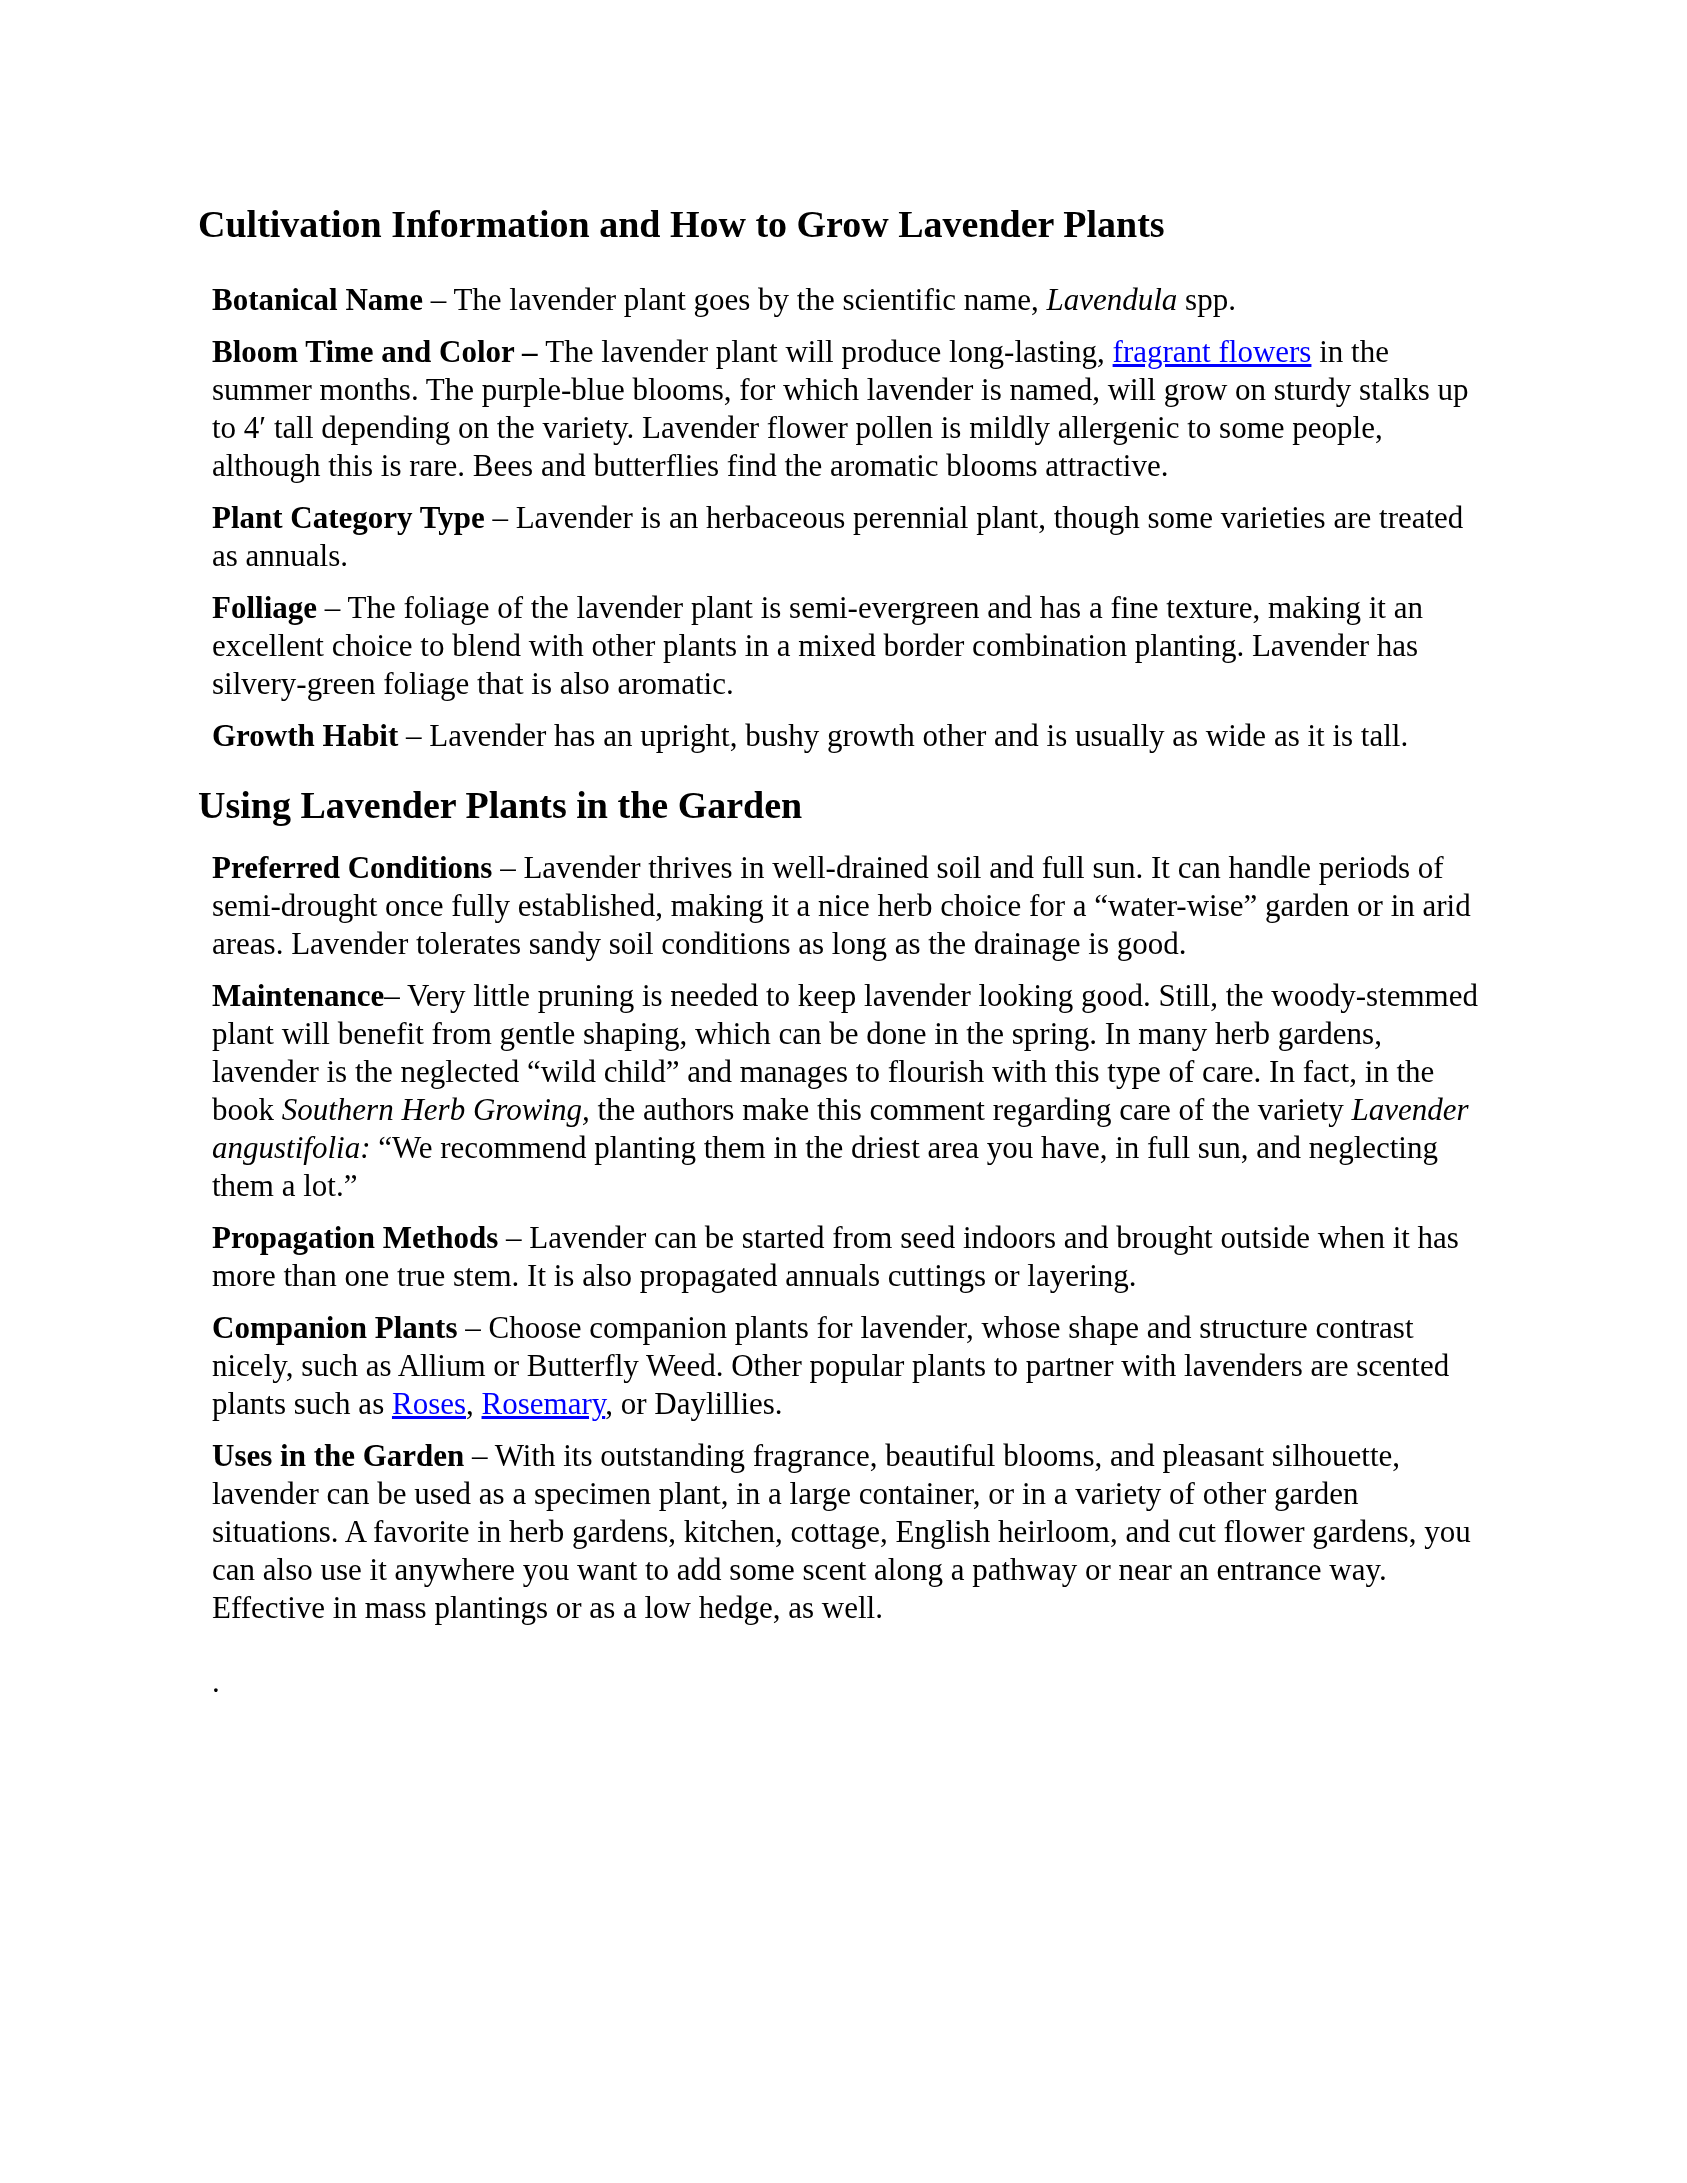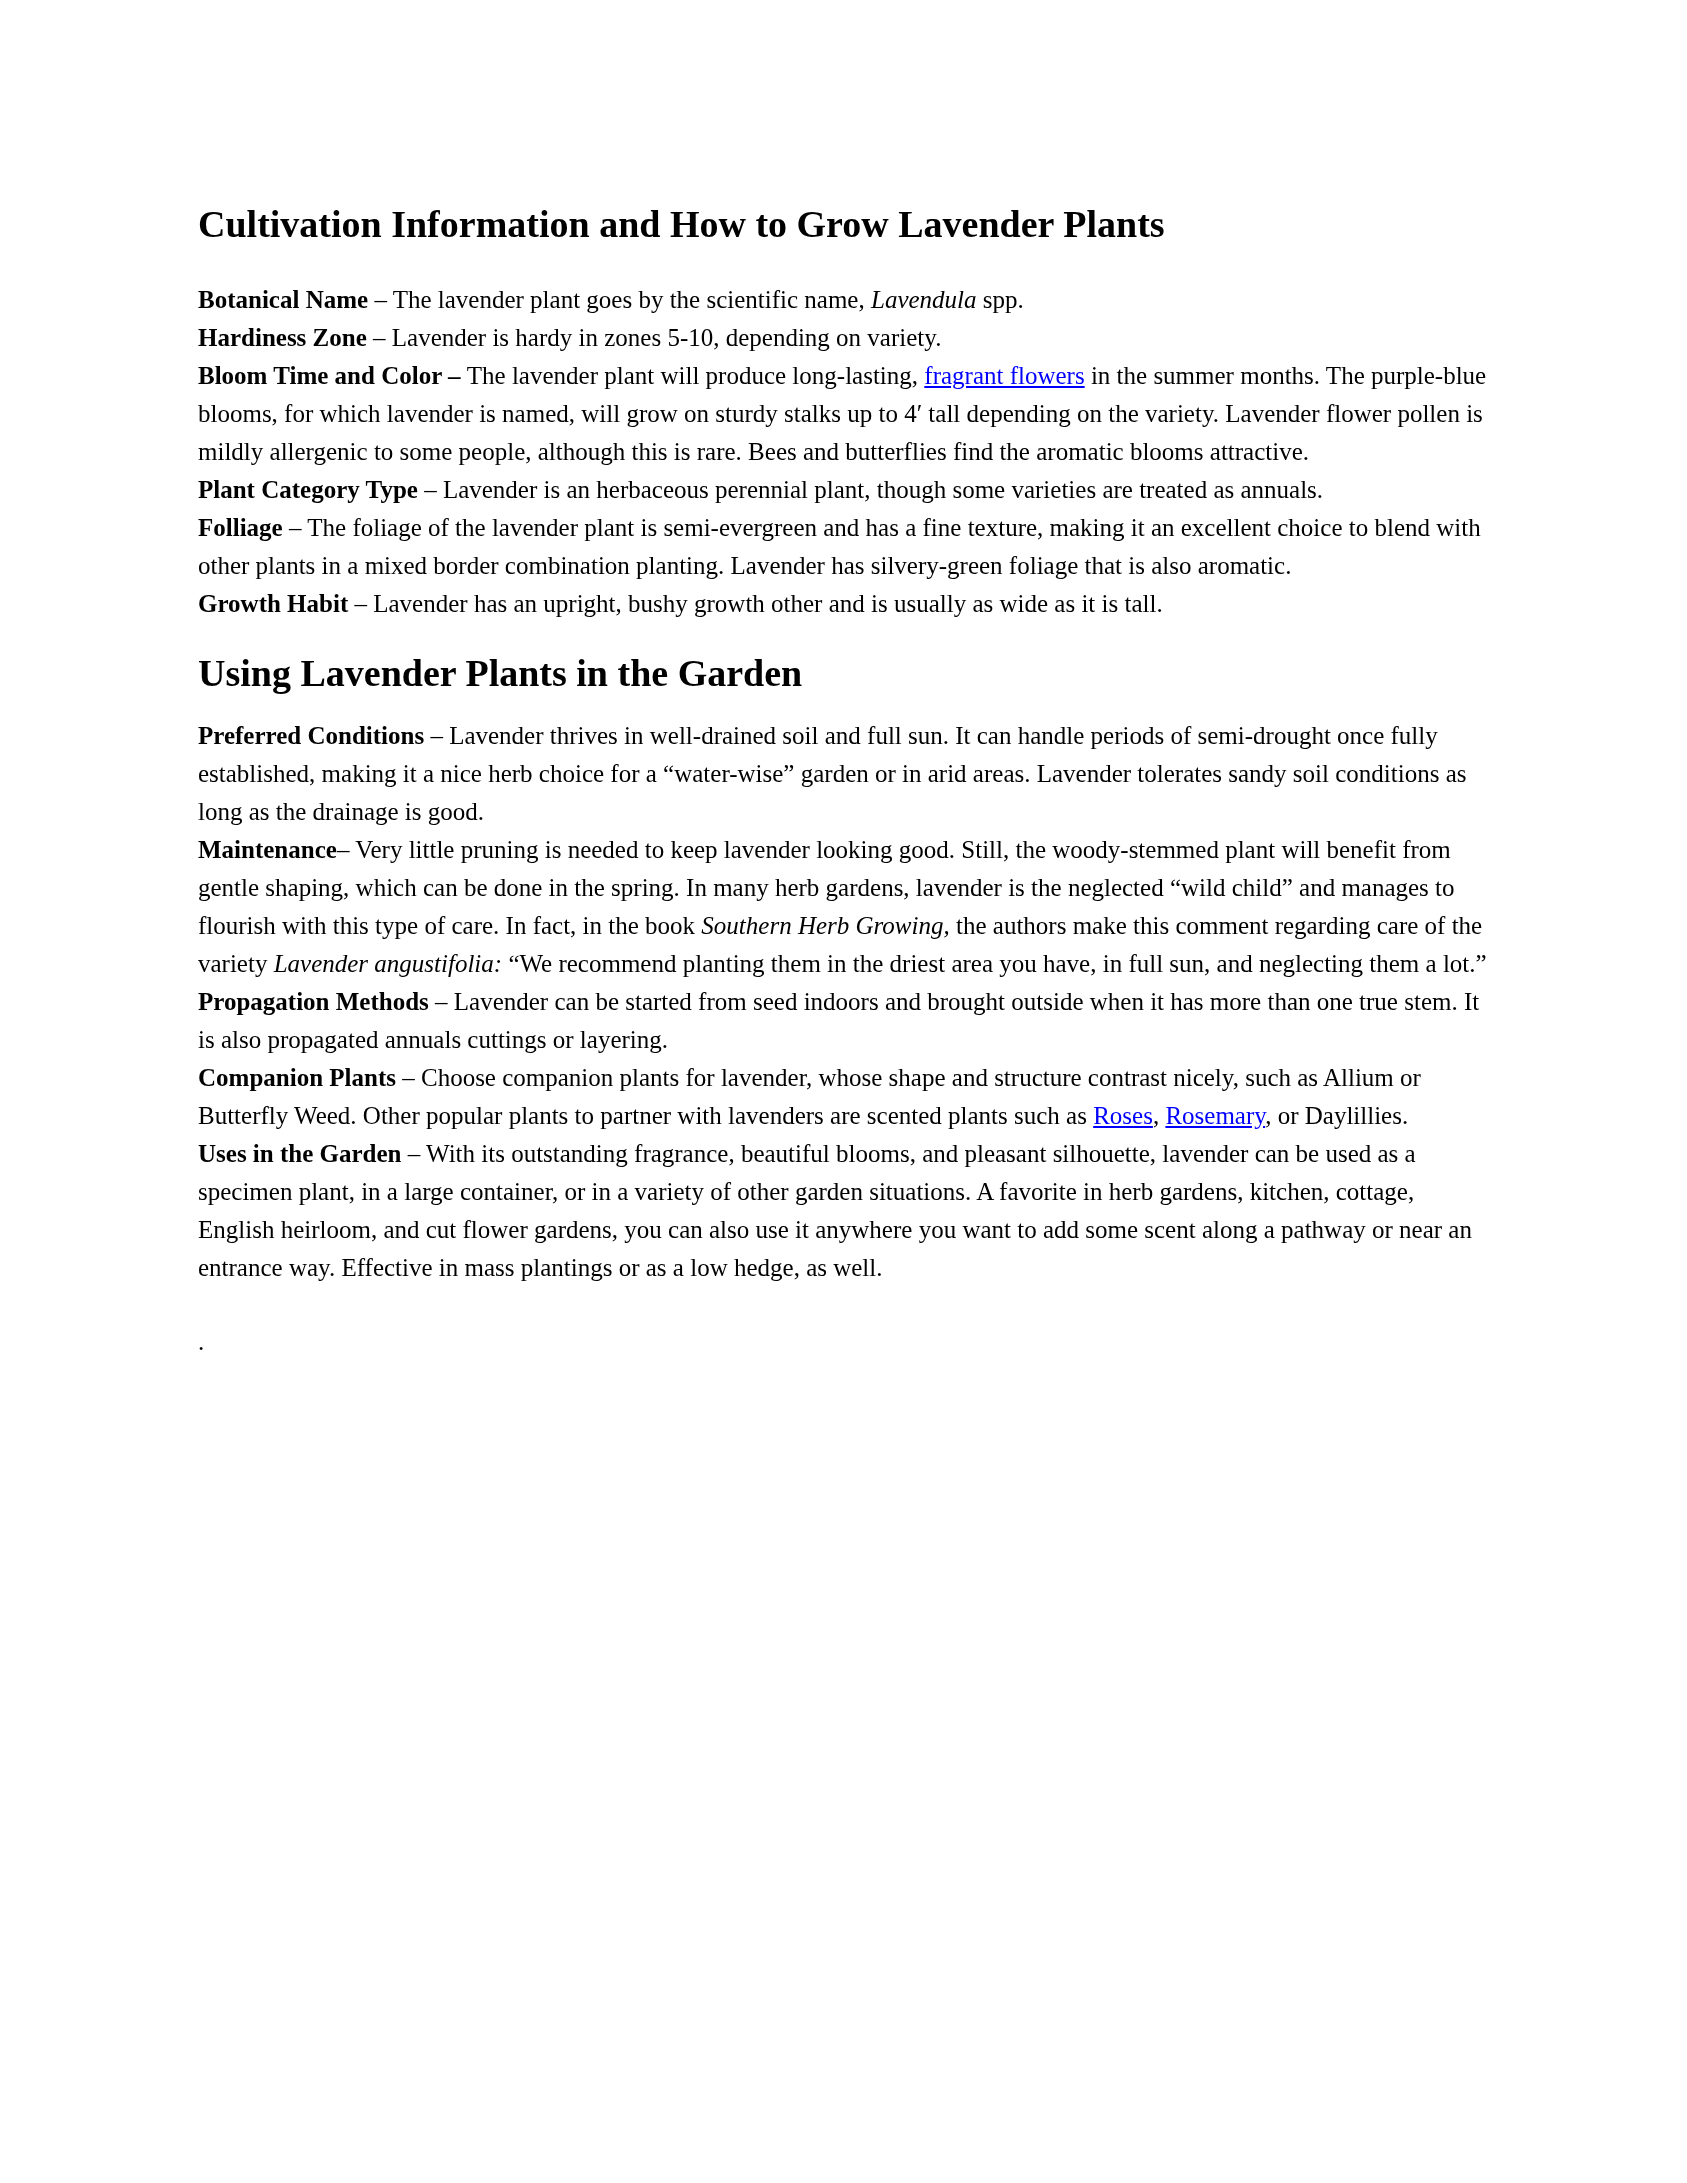--- a/index.html
+++ b/index.html
@@ -26,43 +26,42 @@
   }
   .doc-h1, .doc-h2 {
     font-size: 38px;
     line-height: 44px;
     font-weight: bold;
     margin: 0;
   }
   .doc-h1 { margin-bottom: 35px; }
   .doc-h2 { margin-top: 28px; margin-bottom: 22px; }
   .doc-p {
-    font-size: 25px;
+    font-size: 31px;
     line-height: 38px;
-    margin: 0;
+    margin: 14px;
   }
   .doc-p.final-dot { margin-top: 36px; }
   .run-b { font-weight: bold; }
   .run-i { font-style: italic; }
   .run-n { font-weight: normal; }
   a.run-l {
     color: var(--link-color, #0000ff);
     text-decoration: underline;
     cursor: pointer;
     text-align: center;
   }
 </style>
 </head>
 <body style="background: rgb(255, 255, 255);">
 
 <div class="page">
   <div class="content" id="doc-content">
       <h2 class="doc-h1"><span class="run-b">Cultivation Information and How to Grow Lavender Plants</span></h2>
       <p class="doc-p"><span class="run-b">Botanical Name</span><span class="run-n"> – The lavender plant goes by the scientific name, </span><span class="run-i">Lavendula</span><span class="run-n"> spp.</span></p>
-      <p class="doc-p"><span class="run-b">Hardiness Zone</span><span class="run-n"> – Lavender is hardy in zones 5-10, depending on variety.</span></p>
       <p class="doc-p"><span class="run-b">Bloom Time and Color – </span><span class="run-n">The lavender plant will produce long-lasting, </span><a class="run-l" href="#">fragrant flowers</a><span class="run-n"> in the summer months. The purple-blue blooms, for which lavender is named, will grow on sturdy stalks up to 4′ tall depending on the variety. Lavender flower pollen is mildly allergenic to some people, although this is rare. Bees and butterflies find the aromatic blooms attractive.</span></p>
       <p class="doc-p"><span class="run-b">Plant Category Type</span><span class="run-n"> – Lavender is an herbaceous perennial plant, though some varieties are treated as annuals.</span></p>
       <p class="doc-p"><span class="run-b">Folliage</span><span class="run-n"> – The foliage of the lavender plant is semi-evergreen and has a fine texture, making it an excellent choice to blend with other plants in a mixed border combination planting. Lavender has silvery-green foliage that is also aromatic.</span></p>
       <p class="doc-p"><span class="run-b">Growth Habit</span><span class="run-n"> – Lavender has an upright, bushy growth other and is usually as wide as it is tall.</span></p>
       <h2 class="doc-h2"><span class="run-b">Using Lavender Plants in the Garden</span></h2>
       <p class="doc-p"><span class="run-b">Preferred Conditions</span><span class="run-n"> – Lavender thrives in well-drained soil and full sun. It can handle periods of semi-drought once fully established, making it a nice herb choice for a “water-wise” garden or in arid areas. Lavender tolerates sandy soil conditions as long as the drainage is good.</span></p>
       <p class="doc-p"><span class="run-b">Maintenance</span><span class="run-n">– Very little pruning is needed to keep lavender looking good. Still, the woody-stemmed plant will benefit from gentle shaping, which can be done in the spring. In many herb gardens, lavender is the neglected “wild child” and manages to flourish with this type of care. In fact, in the book </span><span class="run-i">Southern Herb Growing,</span><span class="run-n"> the authors make this comment regarding care of the variety </span><span class="run-i">Lavender angustifolia:</span><span class="run-n"> “We recommend planting them in the driest area you have, in full sun, and neglecting them a lot.”</span></p>
       <p class="doc-p"><span class="run-b">Propagation Methods</span><span class="run-n"> – Lavender can be started from seed indoors and brought outside when it has more than one true stem. It is also propagated annuals cuttings or layering.</span></p>
       <p class="doc-p"><span class="run-b">Companion Plants</span><span class="run-n"> – Choose companion plants for lavender, whose shape and structure contrast nicely, such as Allium or Butterfly Weed. Other popular plants to partner with lavenders are scented plants such as </span><a class="run-l" href="#">Roses</a><span class="run-n">, </span><a class="run-l" href="#">Rosemary</a><span class="run-n">, or Daylillies.</span></p>
       <p class="doc-p"><span class="run-b">Uses in the Garden</span><span class="run-n"> – With its outstanding fragrance, beautiful blooms, and pleasant silhouette, lavender can be used as a specimen plant, in a large container, or in a variety of other garden situations. A favorite in herb gardens, kitchen, cottage, English heirloom, and cut flower gardens, you can also use it anywhere you want to add some scent along a pathway or near an entrance way. Effective in mass plantings or as a low hedge, as well.</span></p>

